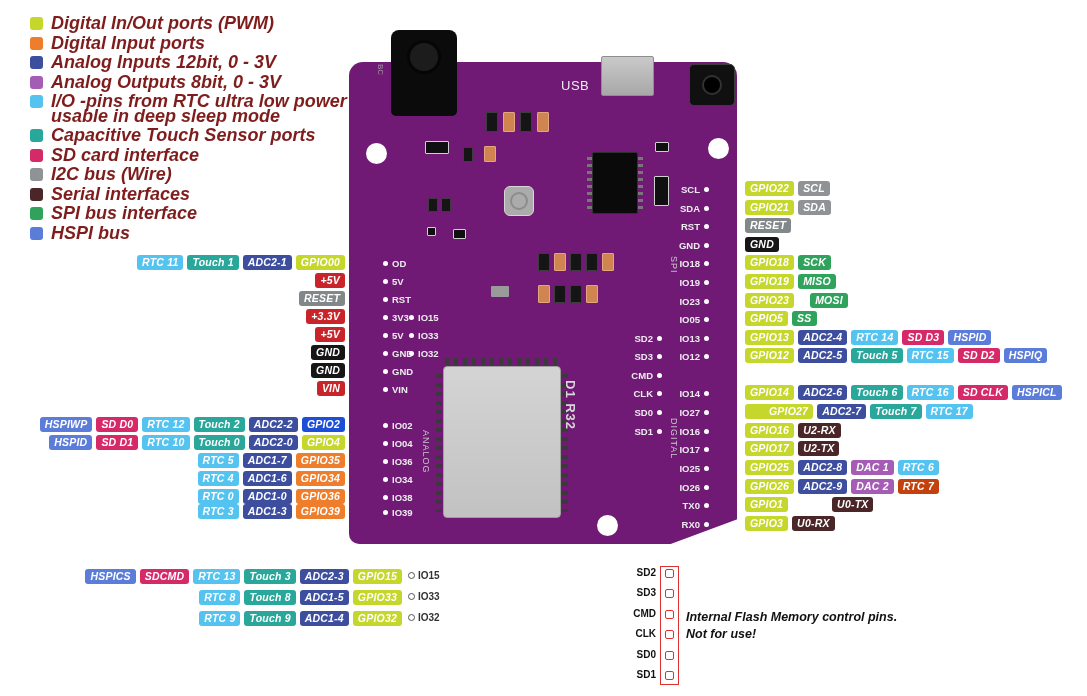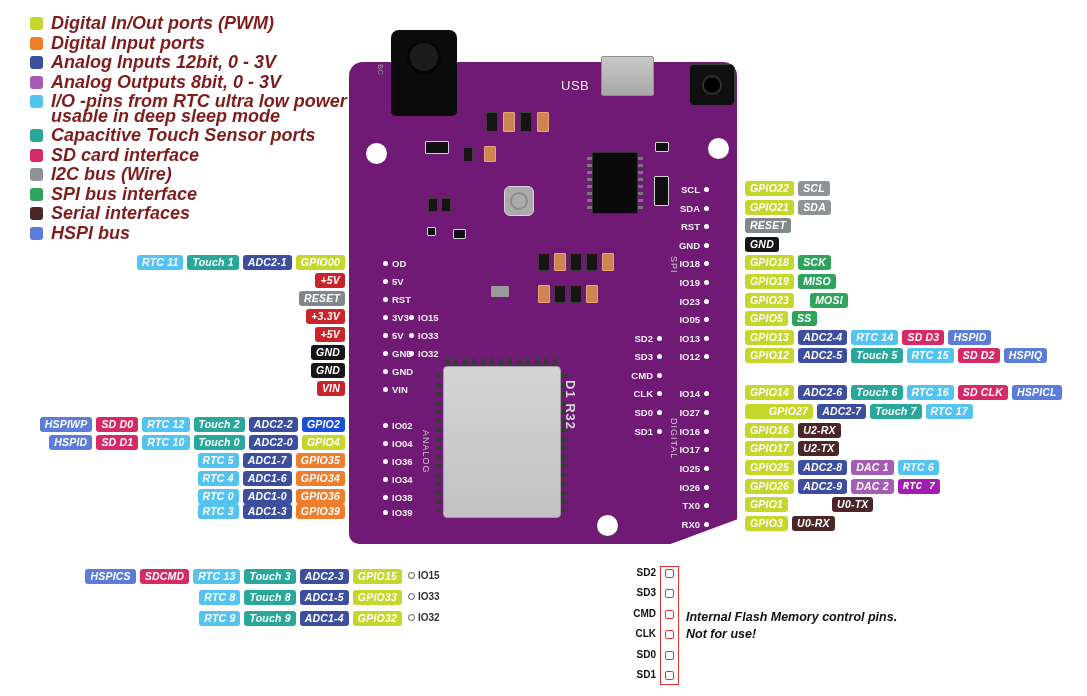--- a/index.html
+++ b/index.html
@@ -105,26 +105,26 @@
       </div>
       <div class="legend-row">
         <span class="swatch" style="background: rgb(214, 42, 104);"></span>
         <span class="legend-label">SD card interface</span>
       </div>
       <div class="legend-row">
         <span class="swatch" style="background: rgb(143, 147, 150);"></span>
         <span class="legend-label">I2C bus (Wire)</span>
       </div>
       <div class="legend-row">
+        <span class="swatch" style="background: rgb(74, 38, 40);"></span>
+        <span class="legend-label">Serial interfaces</span>
+      </div>
+      <div class="legend-row">
         <span class="swatch" style="background: rgb(47, 163, 92);"></span>
         <span class="legend-label">SPI bus interface</span>
-      </div>
-      <div class="legend-row">
-        <span class="swatch" style="background: rgb(74, 38, 40);"></span>
-        <span class="legend-label">Serial interfaces</span>
       </div>
       <div class="legend-row">
         <span class="swatch" style="background: rgb(91, 124, 216);"></span>
         <span class="legend-label">HSPI bus</span>
       </div>
     </div>
 
   <div id="board">
     <div class="jack">
       <div class="jack-hole"></div>
@@ -506,21 +506,21 @@
     <div class="prow" style="top: 460px; left: 745px;">
       <span class="pill" style="background: rgb(197, 215, 43);">GPIO25</span>
       <span class="pill" style="background: rgb(61, 78, 158);">ADC2-8</span>
       <span class="pill" style="background: rgb(165, 92, 181);">DAC 1</span>
       <span class="pill" style="background: rgb(85, 195, 240);">RTC 6</span>
     </div>
     <div class="prow" style="top: 479px; left: 745px;">
       <span class="pill" style="background: rgb(197, 215, 43);">GPIO26</span>
       <span class="pill" style="background: rgb(61, 78, 158);">ADC2-9</span>
       <span class="pill" style="background: rgb(165, 92, 181);">DAC 2</span>
-      <span class="pill" style="background: #a21caf; font-family: Liberation Mono, monospace;">RTC 7</span>
+      <span class="pill" style="background: #c2410c;">RTC 7</span>
     </div>
     <div class="prow" style="top: 497px; left: 745px;">
       <span class="pill" style="background: rgb(197, 215, 43);">GPIO1</span>
       <span class="pill" style="background: rgb(74, 38, 40); margin-left: 40px;">U0-TX</span>
     </div>
     <div class="prow" style="top: 516px; left: 745px;">
       <span class="pill" style="background: rgb(197, 215, 43);">GPIO3</span>
       <span class="pill" style="background: rgb(74, 38, 40);">U0-RX</span>
     </div>
     <div class="io-marker" style="left: 408px; top: 570px;">

